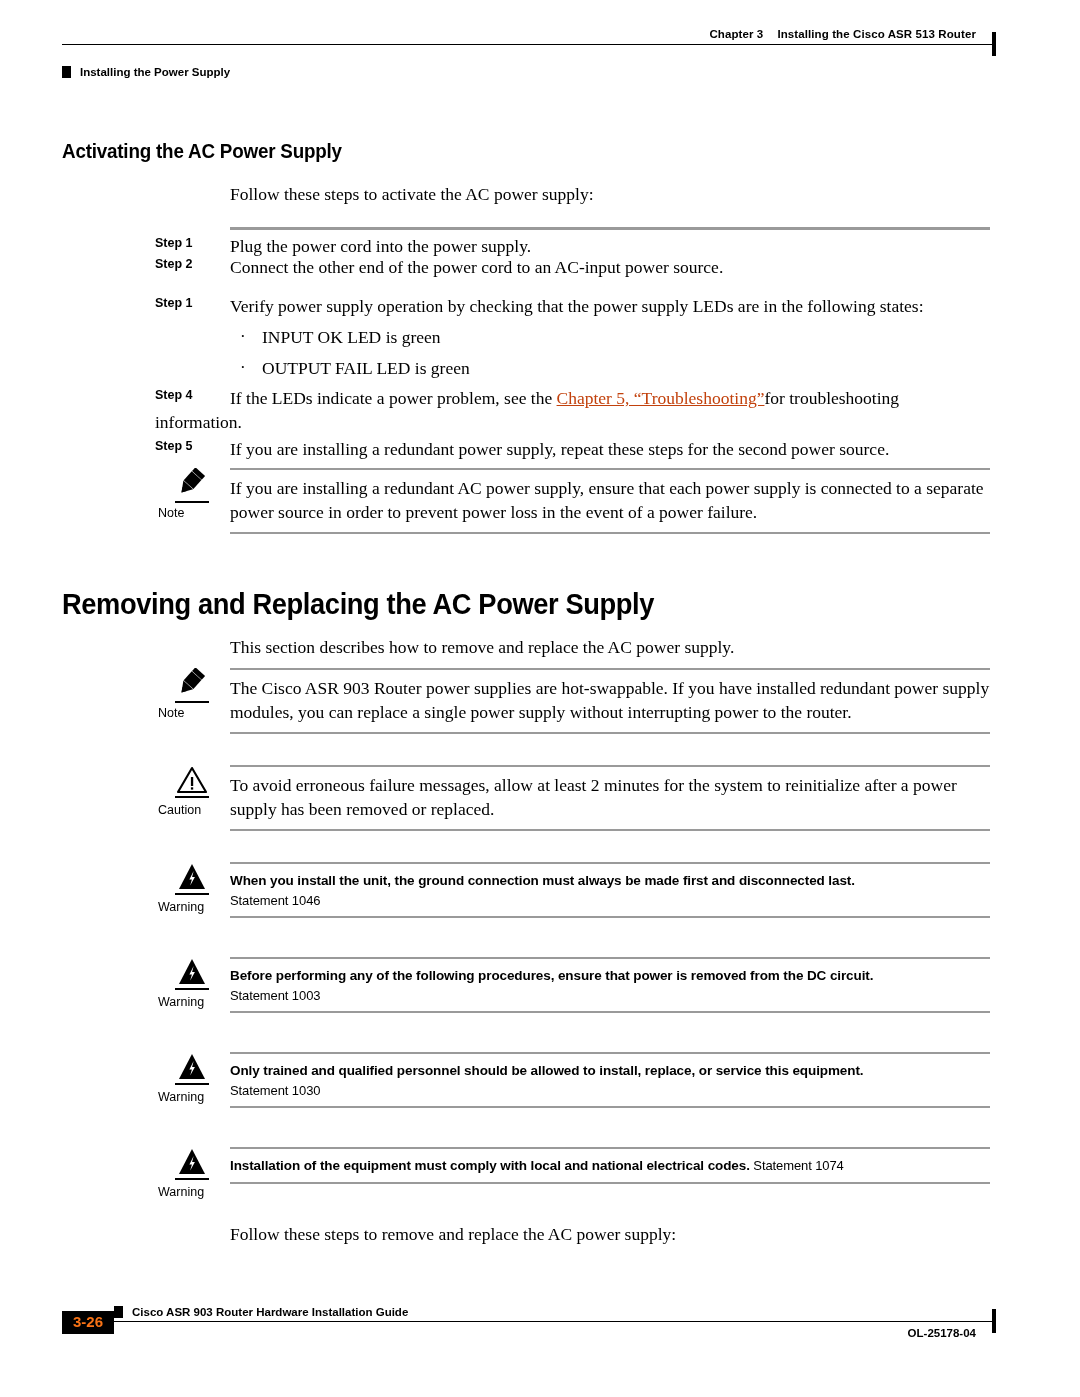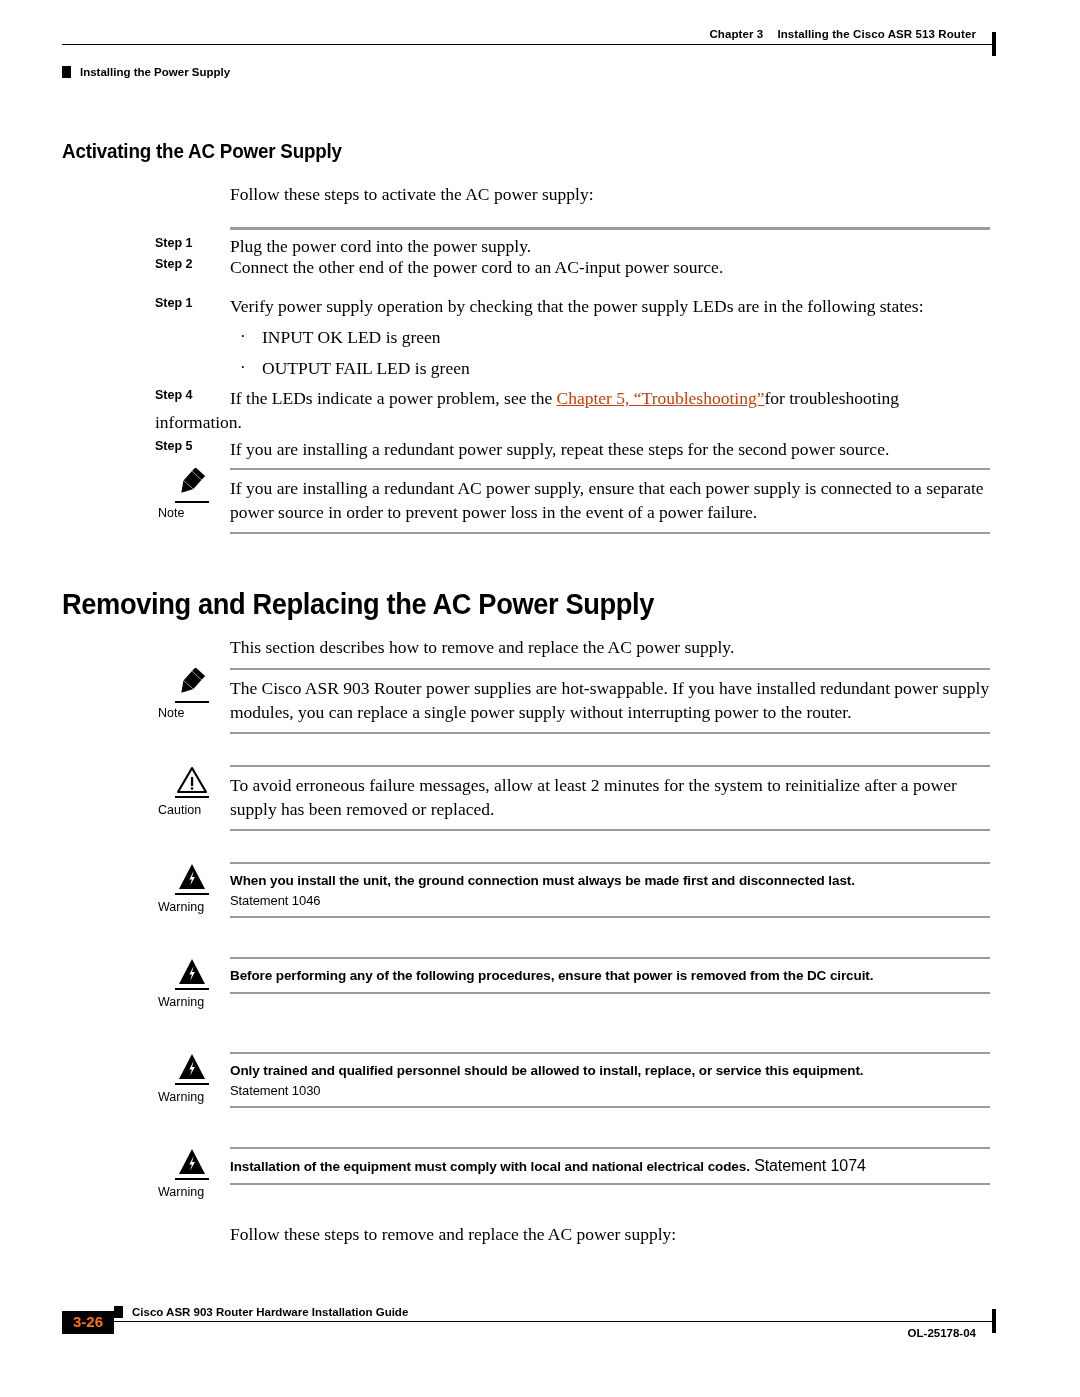--- a/index.html
+++ b/index.html
@@ -195,21 +195,21 @@
   .adm.warning .adm-body .adm-text {
     font-family: "Liberation Sans", sans-serif;
     font-weight: bold;
     font-size: 13.5px;
     line-height: 20px;
     letter-spacing: -0.1px;
     padding: 7px 0 6px 0;
   }
   .adm.warning .stmt {
     font-weight: normal;
-    font-size: 16px;
+    font-size: 13px;
   }
   .adm.warning .stmt-line {
     font-family: "Liberation Sans", sans-serif;
     font-weight: normal;
     font-size: 13px;
     line-height: 19px;
   }
 
   
   #footer {
@@ -410,20 +410,21 @@
       <polygon points="17,2 30,27 4,27" fill="#000"></polygon>
       <polygon points="18.6,9 14.4,17.6 16.9,17.6 15.2,23.5 19.9,15.1 17.1,15.1" fill="#fff"></polygon>
     </svg>
     <div class="icon-underline"></div>
   </div>
   <div class="adm-label">Warning</div>
   <div class="adm-body">
     <div class="top-rule"></div>
     <div class="adm-text">
       <div>Before performing any of the following procedures, ensure that power is removed from the DC circuit.</div>
+      <div class="stmt-line">Statement 1003</div>
     </div>
     <div class="bot-rule"></div>
   </div>
 </div>
 
 <div class="adm warning" style="top:1052px">
   <div class="adm-icon">
     <svg width="34" height="30" viewBox="0 0 34 30" aria-hidden="true">
       <polygon points="17,2 30,27 4,27" fill="#000"></polygon>
       <polygon points="18.6,9 14.4,17.6 16.9,17.6 15.2,23.5 19.9,15.1 17.1,15.1" fill="#fff"></polygon>

